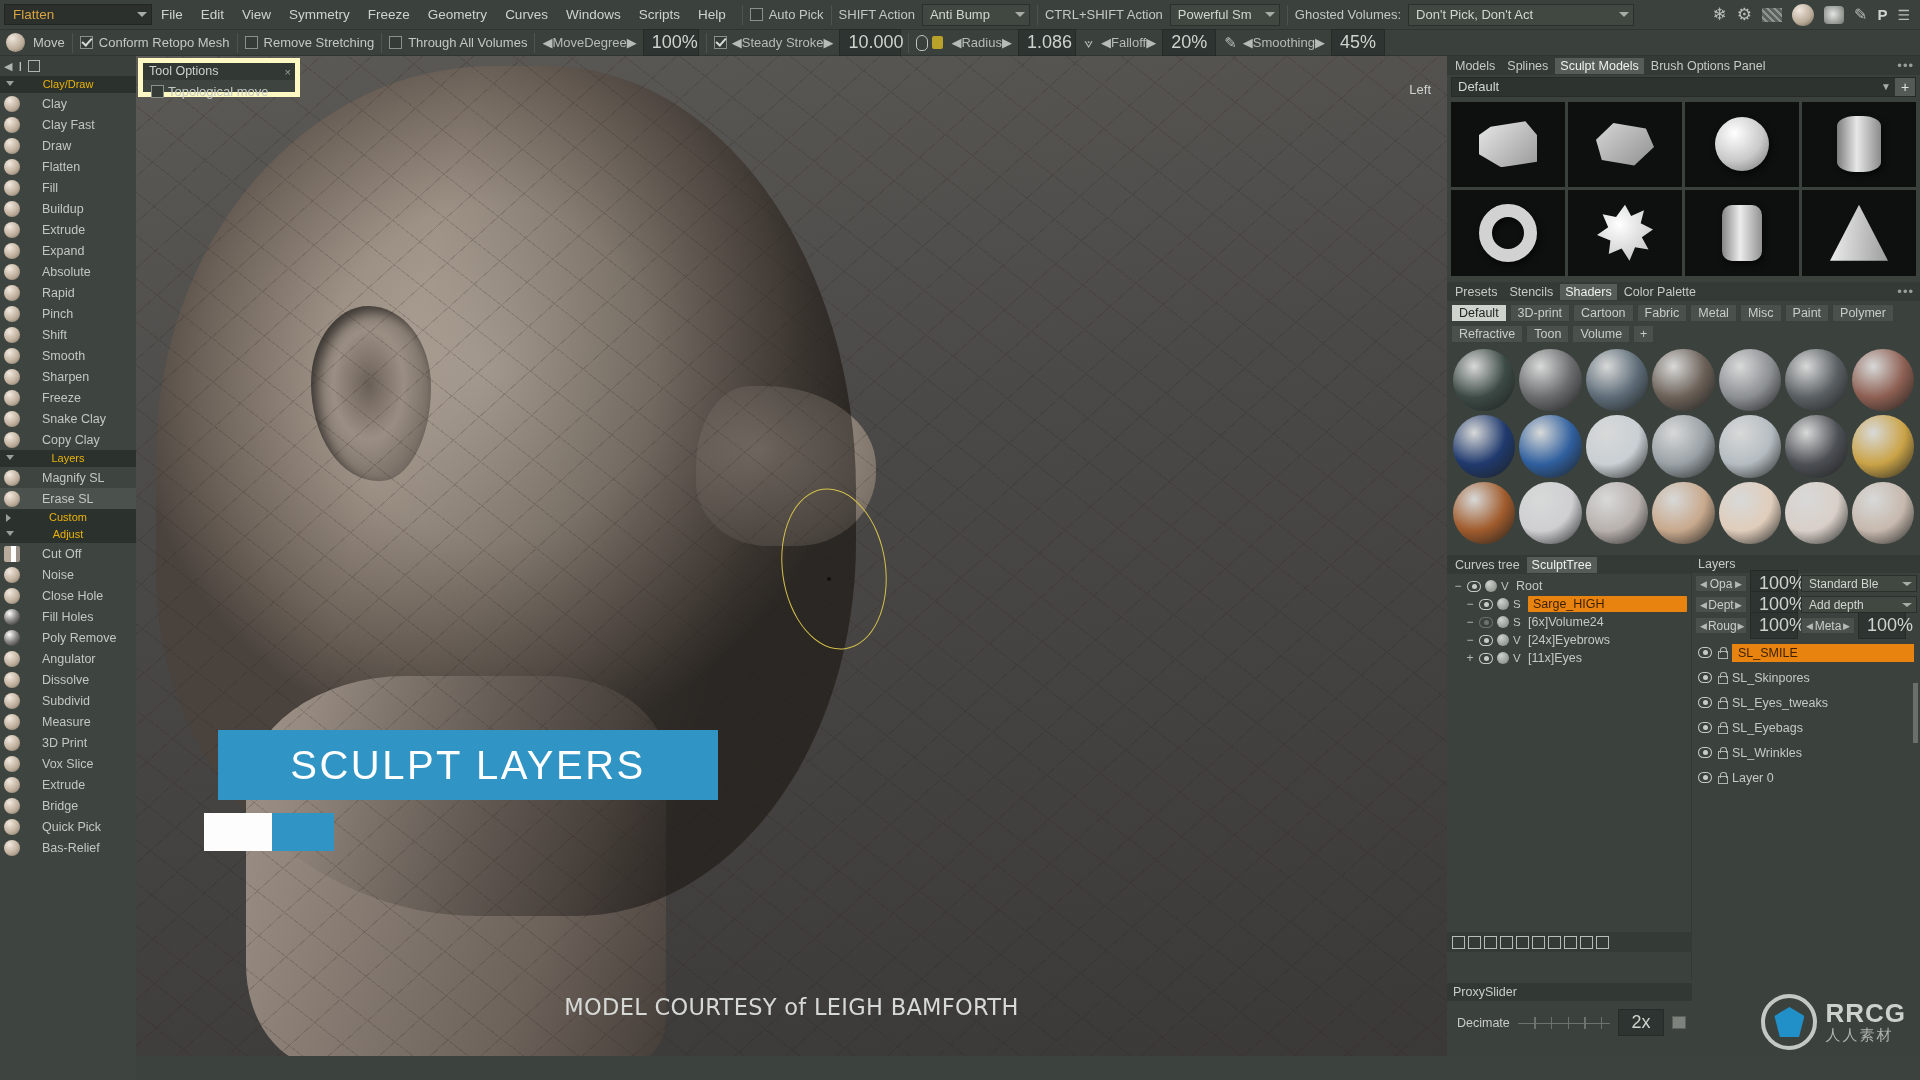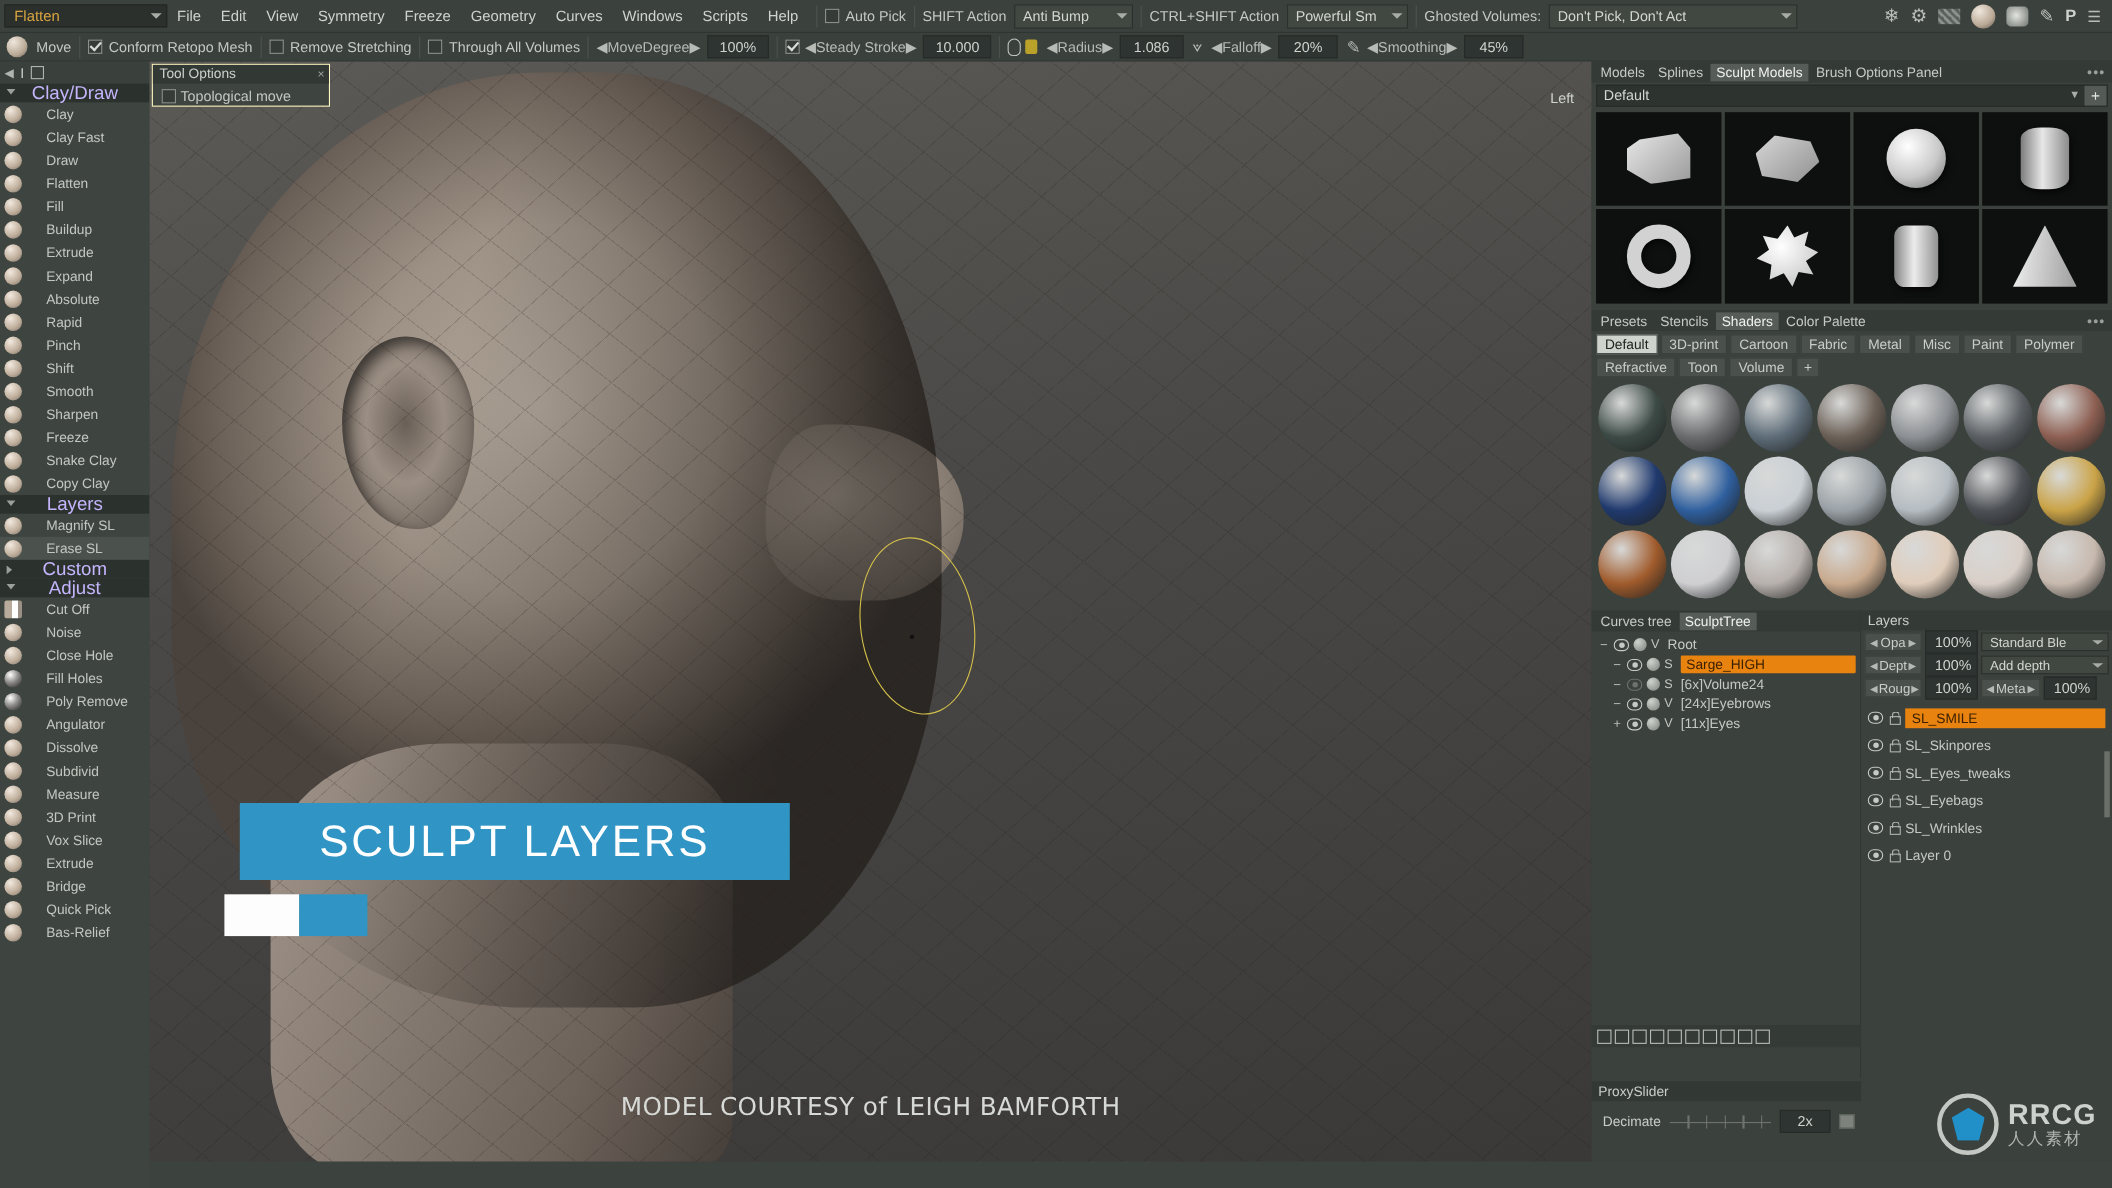--- a/index.html
+++ b/index.html
@@ -4,21 +4,21 @@
 <style>
   * { box-sizing: border-box; margin:0; padding:0; }
   html,body{ width:1920px; height:1080px; overflow:hidden; background:#3c423e;
     font-family:"Liberation Sans", sans-serif; color:#c9cdc8; }
   #app{ position:relative; width:1920px; height:1080px; }
 
   
   .row{ display:flex; align-items:center; }
   .tb-sep{ width:1px; height:20px; background:#4d534e; margin:0 7px; }
   .field{ background:#2e3431; border:1px solid #262b28; color:#cfd3ce;
-          font-size:13px; padding:2px 8px; text-align:center; min-width:46px; }
+          font-size:18px; padding:2px 8px; text-align:center; min-width:46px; }
   .combo{ background:#414741; border:1px solid #2b302c; height:22px; display:flex;
           align-items:center; justify-content:space-between; padding:0 4px 0 7px;
           font-size:13px; color:#d2d6d1; }
   .arrow-d{ width:0;height:0;border-left:5px solid transparent;border-right:5px solid transparent;
             border-top:5px solid #a7aca6; margin-left:6px;}
   .cbx{ width:13px;height:13px;border:1px solid #8b908a; background:#353b37; display:inline-block;
         position:relative; flex:none;}
   .cbx.on::after{content:"";position:absolute;left:3px;top:-1px;width:4px;height:8px;
         border:solid #d8dcd7;border-width:0 2px 2px 0;transform:rotate(42deg);}
   .lbl{ font-size:13px; color:#c4c8c3; white-space:nowrap; }
@@ -31,21 +31,21 @@
   #mode-combo .t{ color:#d9a441; font-size:13.5px;}
   .menu-item{ font-size:13.5px; color:#cfd3ce; padding:0 9px; white-space:nowrap;}
 
   
   #toolbar2{ position:absolute;left:0;top:30px;width:1920px;height:26px;background:#3a403c;
             border-bottom:1px solid #2f3532; display:flex;align-items:center;padding-left:6px;}
   .brush-thumb{ width:19px;height:19px;border-radius:50%;
      background:radial-gradient(circle at 33% 28%, #efe6dc, #b9a996 62%, #6d645a);}
   #leftcol{ position:absolute;left:0;top:56px;width:136px;background:#3e443f;
             height:1024px; overflow:hidden;}
-  .grp{ background:#2b312d; color:#c4b5fd; font-size:17px; text-align:center;
+  .grp{ background:#2b312d; color:#eab308; font-size:11px; text-align:center;
         height:17px; line-height:17px; position:relative;}
   .grp .tri{position:absolute;left:6px;top:5px;width:0;height:0;
         border-left:4px solid transparent;border-right:4px solid transparent;border-top:5px solid #9aa099;}
   .grp.collapsed .tri{border-top:none;border-left:5px solid #9aa099;border-right:none;
         border-top:4px solid transparent;border-bottom:4px solid transparent;}
   .tool{ height:21px; display:flex;align-items:center;gap:22px;padding-left:4px;font-size:12.5px;color:#c3c7c2;}
   .tool.sel{ background:#4b514c; }
   .tball{ width:16px;height:16px;border-radius:50%;flex:none;
      background:radial-gradient(circle at 34% 28%, #f2e9df, #bfae9b 58%, #7a7066);}
   .tball.dk{background:radial-gradient(circle at 34% 28%,#fff,#8e8c8a 45%,#1d1d1d);}
@@ -84,21 +84,21 @@
 
   
   #banner{ position:absolute; left:82px; top:674px; width:500px;height:70px;
      background:#3095c4; display:flex;align-items:center;justify-content:center;}
   #banner span{ font-size:40px;color:#fff;letter-spacing:2.5px;font-family:"Liberation Sans",sans-serif;}
   #sw-white{ position:absolute; left:68px; top:757px; width:68px;height:38px;background:#fdfdfd;}
   #sw-blue{ position:absolute; left:136px; top:757px; width:62px;height:38px;background:#3095c4;}
 
   
   #toolopt{ position:absolute; left:138px; top:58px; width:162px; height:39px;
-      background:#3e443f; border:1px solid #fef9c3;}
+      background:#3e443f; border:5px solid #fef9c3;}
   #toolopt .hdr{ background:#323834; height:17px; line-height:17px; font-size:12.5px;
       padding-left:6px; color:#cdd1cc; position:relative;}
   #toolopt .hdr .x{position:absolute;right:4px;top:1px;font-size:11px;color:#9aa099;}
   #toolopt .body{ display:flex;align-items:center;gap:4px;padding:4px 0 0 8px; font-size:12.5px;}
 
   
   #statusbar{ position:absolute;left:0;bottom:0;width:1920px;height:24px;background:#2d3330;
       display:flex;align-items:center;font-size:12.5px;color:#a9ada8;}
   #fps{ padding-left:8px;width:70px;color:#9ea39d;}
   #statustext{ color:#aeb2ad; }

